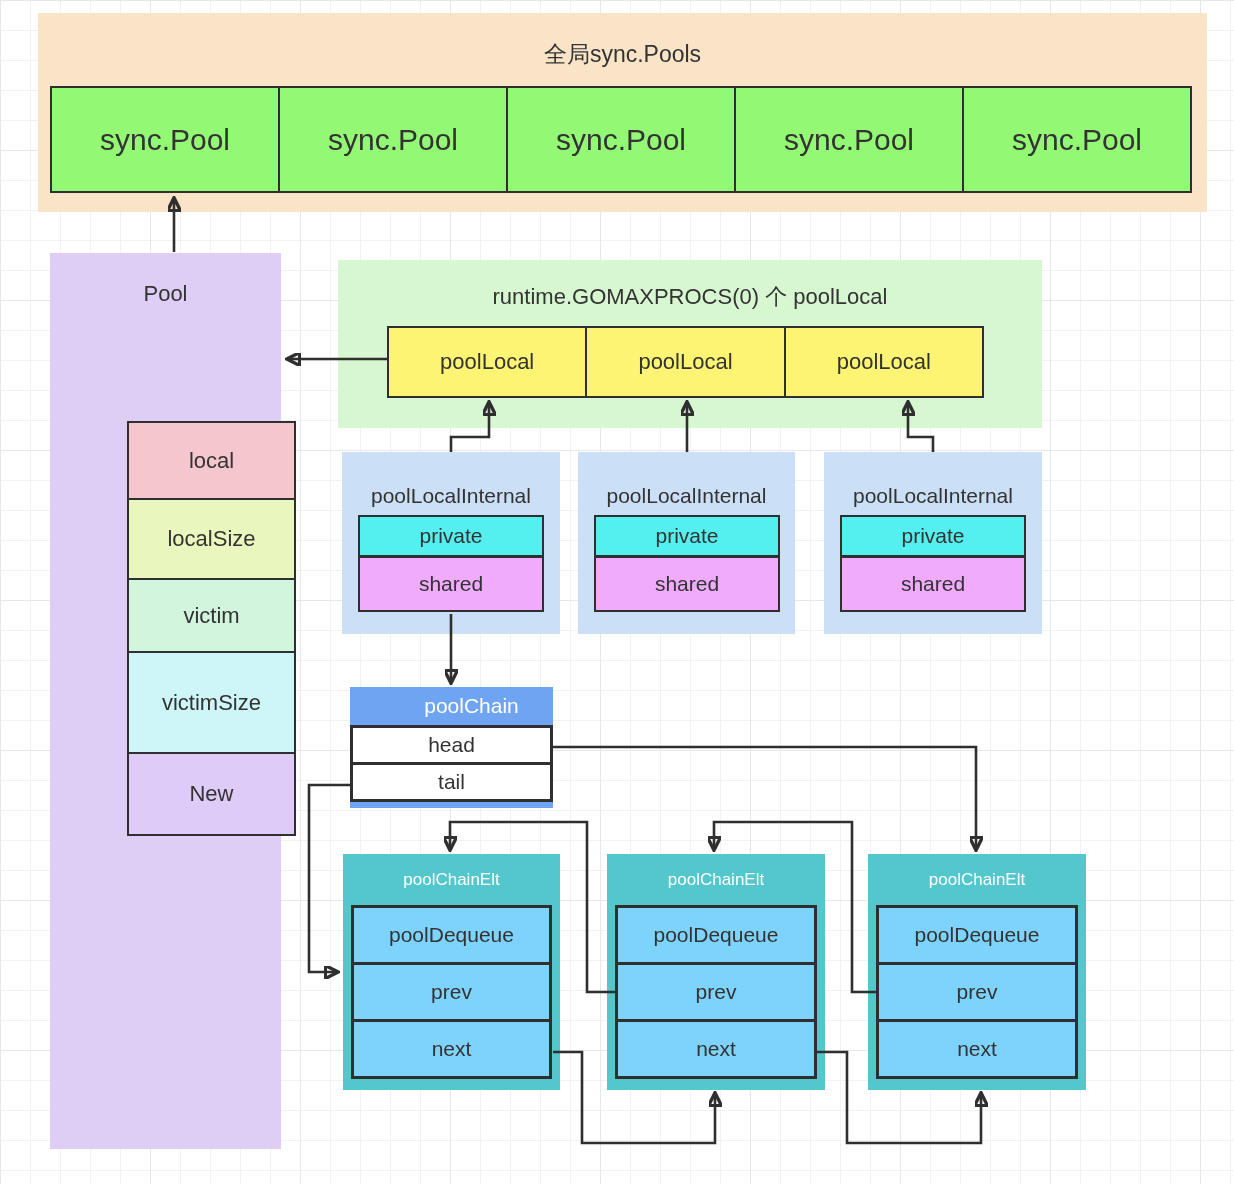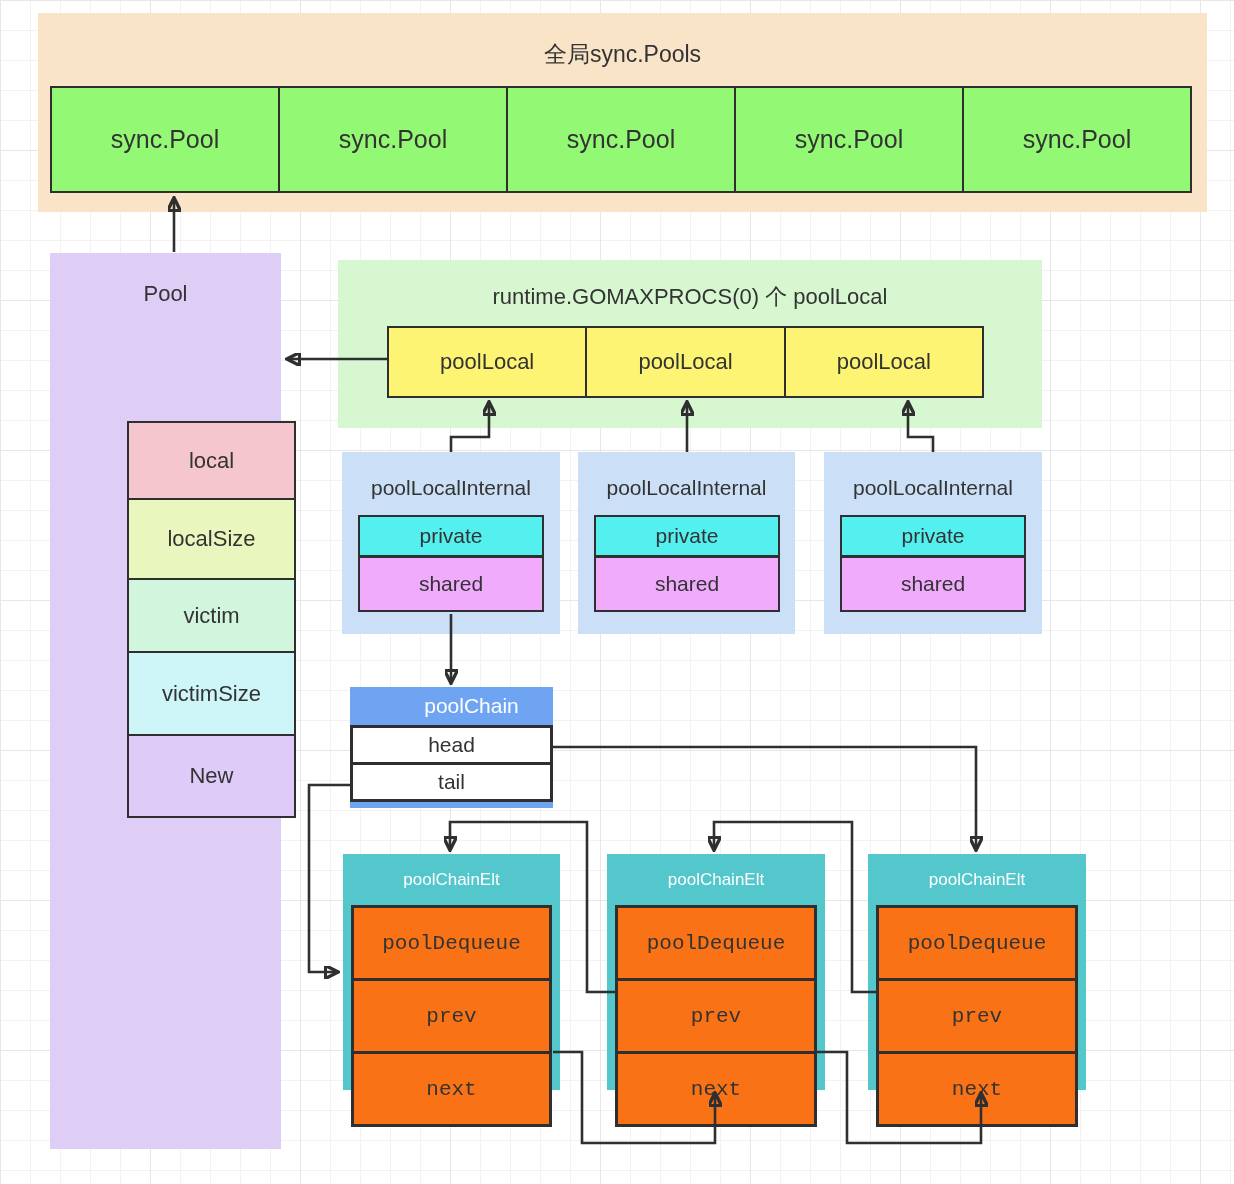--- a/index.html
+++ b/index.html
@@ -13,62 +13,62 @@
       linear-gradient(#f2f2f2 1px, transparent 1px),
       linear-gradient(90deg,#f2f2f2 1px, transparent 1px);
     background-size:150px 150px,150px 150px,30px 30px,30px 30px;
   }
   .box{position:absolute;box-sizing:border-box;}
 
   
   .peach{left:38px;top:13px;width:1169px;height:199px;background:#F9E4C8;}
   .peach-title{position:absolute;left:0;top:26px;width:100%;text-align:center;font-size:23px;}
   .green-row{left:50px;top:86px;width:1142px;height:107px;display:flex;border:2px solid #2f2f2f;}
-  .green-cell{flex:1;background:#93F873;border-right:2px solid #2f2f2f;display:flex;align-items:center;justify-content:center;font-size:25px;}
+  .green-cell{flex:1;background:#93F873;border-right:2px solid #2f2f2f;display:flex;align-items:center;justify-content:center;font-size:30px;}
   .green-cell:last-child{border-right:none;}
 
   
   .purple{left:50px;top:253px;width:231px;height:896px;background:#DECDF5;}
   .purple-title{position:absolute;left:0;top:28px;width:100%;text-align:center;font-size:22px;}
   .pool-fields{position:absolute;left:32px;top:168px;width:169px;padding-left:45px;}
   .pool-field{box-sizing:border-box;border:2px solid #2f2f2f;display:flex;align-items:center;justify-content:center;font-size:22px;}
   .pool-field + .pool-field{margin-top:-2px;}
   .f-local{height:79px;background:#F5C6CD;}
   .f-localsize{height:82px;background:#E9F7BE;}
   .f-victim{height:75px;background:#D2F5DE;}
-  .f-victimsize{height:85px;background:#CEF5F8;}
+  .f-victimsize{height:103px;background:#CEF5F8;}
   .f-new{height:84px;background:#DFCBF8;}
 
   
   .lgreen{left:338px;top:260px;width:704px;height:168px;background:#D7F7D0;}
   .lgreen-title{position:absolute;left:0;top:22px;width:100%;text-align:center;font-size:22px;}
   .yellow-row{left:387px;top:326px;width:597px;height:72px;display:flex;border:2px solid #2f2f2f;}
   .yellow-cell{flex:1;background:#FCF472;border-right:2px solid #2f2f2f;display:flex;align-items:center;justify-content:center;font-size:22px;}
   .yellow-cell:last-child{border-right:none;}
 
   
   .blue{top:452px;width:218px;height:182px;background:#CBE0F7;}
-  .blue-title{position:absolute;left:0;top:4px;width:100%;height:63px;display:flex;align-items:center;justify-content:center;font-size:21px;}
+  .blue-title{position:absolute;left:0;top:12px;width:100%;height:63px;display:flex;align-items:center;justify-content:center;font-size:21px;}
   .blue-inner{position:absolute;left:16px;top:63px;width:186px;}
   .pi-row{box-sizing:border-box;border:2px solid #2f2f2f;display:flex;align-items:center;justify-content:center;font-size:21px;}
   .pi-private{height:42px;background:#54F0F0;text-align:center;}
   .pi-shared{height:57px;background:#f0abfc;margin-top:-2px;border-top-width:3px;}
 
   
   .chain{left:350px;top:687px;width:203px;height:121px;background:#6EA4F1;}
   .chain-title{position:absolute;left:0;top:0;width:100%;height:38px;display:flex;align-items:center;justify-content:center;color:#fff;font-size:21px;margin-left:20px;}
   .chain-rows{position:absolute;left:0;top:38px;width:100%;}
   .chain-row{box-sizing:border-box;height:40px;background:#fff;border:3px solid #2f2f2f;display:flex;align-items:center;justify-content:center;font-size:21px;}
   .chain-row + .chain-row{margin-top:-3px;}
 
   
   .elt{top:854px;width:218px;height:236px;background:#53C7CB;}
   .elt-title{position:absolute;left:0;top:0;width:100%;height:51px;display:flex;align-items:center;justify-content:center;color:#fff;font-size:17px;}
   .elt-rows{position:absolute;left:8px;top:51px;width:202px;}
-  .elt-row{box-sizing:border-box;height:76px;background:#f97316;border:3px solid #2f2f2f;display:flex;align-items:center;justify-content:center;font-size:21px;font-family:Liberation Mono, monospace;}
+  .elt-row{box-sizing:border-box;height:60px;background:#7dd3fc;border:3px solid #2f2f2f;display:flex;align-items:center;justify-content:center;font-size:21px;}
   .elt-row + .elt-row{margin-top:-3px;}
 
   svg.wires{position:absolute;left:0;top:0;width:1234px;height:1184px;pointer-events:none;}
   svg.wires path{fill:none;stroke:#2f2f2f;stroke-width:2.6px;}
 </style>
 </head>
 <body>
 
 <div class="canvas">
 

